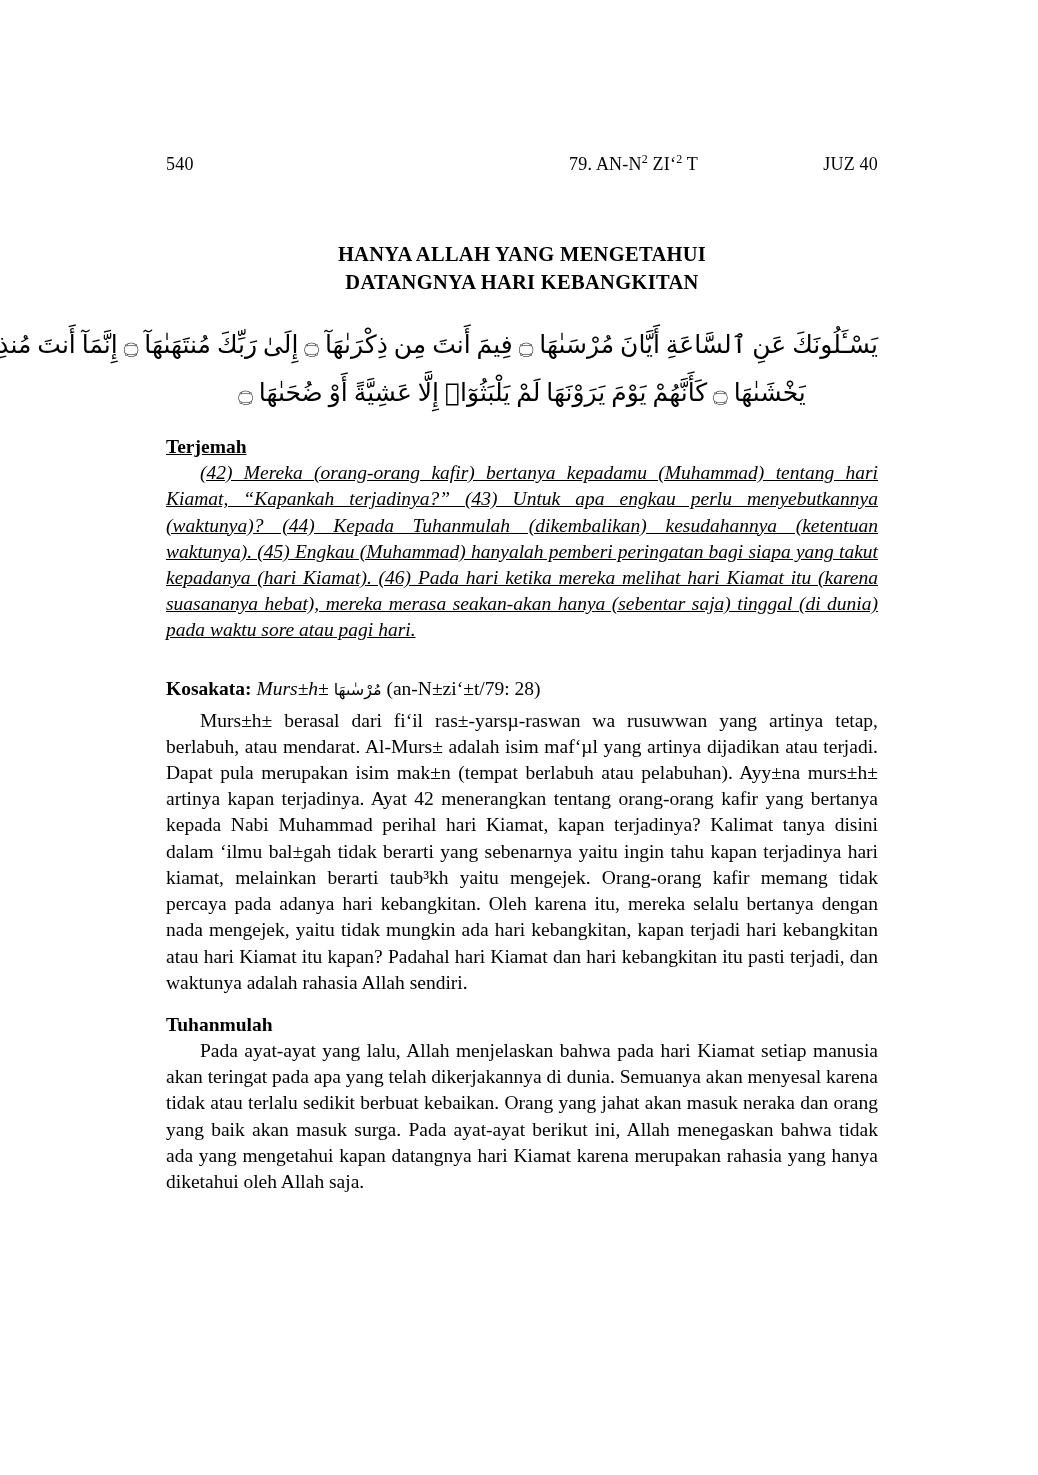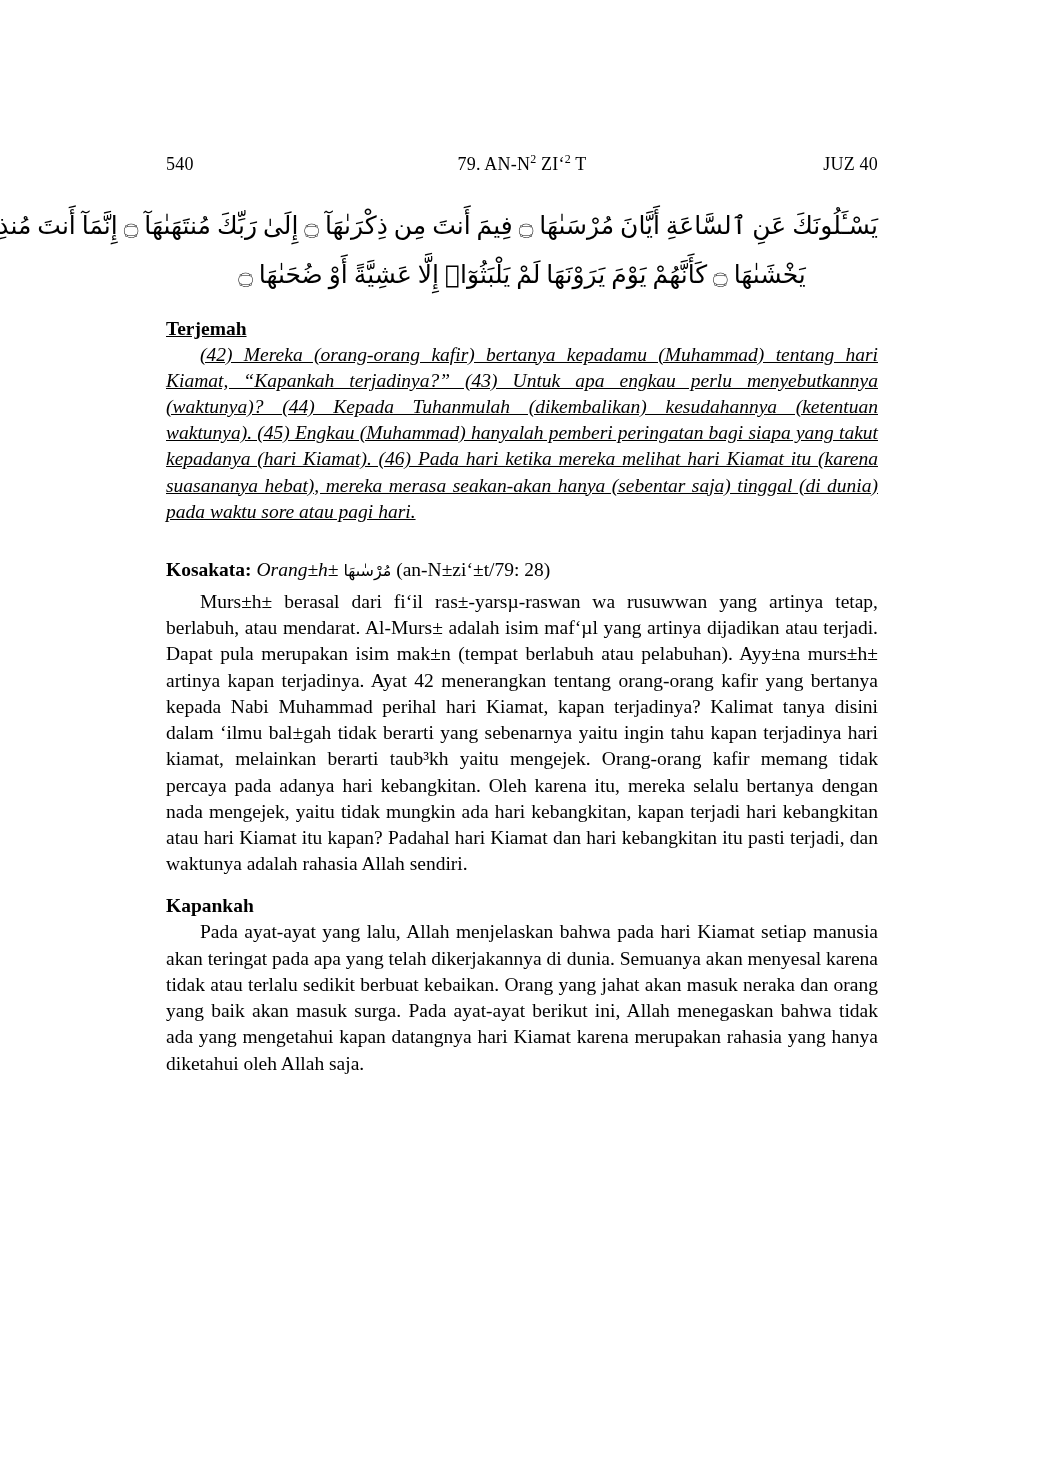--- a/index.html
+++ b/index.html
@@ -36,21 +36,21 @@
     font-size: 18px;
     letter-spacing: 0.2px;
     height: 26px;
   }
   .rh-left {
     width: 180px;
     text-align: left;
   }
   .rh-center {
     flex: 1;
-    text-align: center;
+    text-align: right;
     white-space: nowrap;
   }
   .rh-right {
     width: 180px;
     text-align: right;
   }
   .rh-sup {
     font-size: 12px;
     vertical-align: super;
   }
@@ -134,40 +134,44 @@
 
 <div class="page">
   <div class="content">
 
     <div class="running-head">
       <div class="rh-left">540</div>
       <div class="rh-center"><span>79. AN-N</span><span class="rh-sup">2</span><span> ZI</span><span>‘</span><span class="rh-sup">2</span><span> T</span></div>
       <div class="rh-right">JUZ 40</div>
     </div>
 
+    <div class="doc-title">
+      <div>HANYA ALLAH YANG MENGETAHUI</div>
+      <div>DATANGNYA HARI KEBANGKITAN</div>
+    </div>
 
     <div class="arabic-block">
       <div class="arabic-line l1">يَسْـَٔلُونَكَ عَنِ ٱلسَّاعَةِ أَيَّانَ مُرْسَىٰهَا ۝ فِيمَ أَنتَ مِن ذِكْرَىٰهَآ ۝ إِلَىٰ رَبِّكَ مُنتَهَىٰهَآ ۝ إِنَّمَآ أَنتَ مُنذِرُ مَن</div>
       <div class="arabic-line l2">يَخْشَىٰهَا ۝ كَأَنَّهُمْ يَوْمَ يَرَوْنَهَا لَمْ يَلْبَثُوٓا۟ إِلَّا عَشِيَّةً أَوْ ضُحَىٰهَا ۝</div>
     </div>
 
     <div class="blk">
       <div class="sec-head">Terjemah</div>
       <p class="body italic">(42) Mereka (orang-orang kafir) bertanya kepadamu (Muhammad) tentang hari Kiamat, “Kapankah terjadinya?” (43) Untuk apa engkau perlu menyebutkannya (waktunya)? (44) Kepada Tuhanmulah (dikembalikan) kesudahannya (ketentuan waktunya). (45) Engkau (Muhammad) hanyalah pemberi peringatan bagi siapa yang takut kepadanya (hari Kiamat). (46) Pada hari ketika mereka melihat hari Kiamat itu (karena suasananya hebat), mereka merasa seakan-akan hanya (sebentar saja) tinggal (di dunia) pada waktu sore atau pagi hari.</p>
     </div>
 
     <div class="blk-kosakata">
       <div class="sec-head kosakata">
         <b>Kosakata:</b>
-        <span class="kos-italic">Orang±h±</span>
+        <span class="kos-italic">Murs±h±</span>
         <span class="kos-ar">مُرْسٰىهَا</span>
         <span>(an-N±zi‘±t/79: 28)</span>
       </div>
       <p class="body" style="margin-top:8px">Murs±h± berasal dari fi‘il ras±-yarsµ-raswan wa rusuwwan yang artinya tetap, berlabuh, atau mendarat. Al-Murs± adalah isim maf‘µl yang artinya dijadikan atau terjadi. Dapat pula merupakan isim mak±n (tempat berlabuh atau pelabuhan). Ayy±na murs±h± artinya kapan terjadinya. Ayat 42 menerangkan tentang orang-orang kafir yang bertanya kepada Nabi Muhammad perihal hari Kiamat, kapan terjadinya? Kalimat tanya disini dalam ‘ilmu bal±gah tidak berarti yang sebenarnya yaitu ingin tahu kapan terjadinya hari kiamat, melainkan berarti taub³kh yaitu mengejek. Orang-orang kafir memang tidak percaya pada adanya hari kebangkitan. Oleh karena itu, mereka selalu bertanya dengan nada mengejek, yaitu tidak mungkin ada hari kebangkitan, kapan terjadi hari kebangkitan atau hari Kiamat itu kapan? Padahal hari Kiamat dan hari kebangkitan itu pasti terjadi, dan waktunya adalah rahasia Allah sendiri.</p>
     </div>
 
     <div class="blk-munasabah">
-      <div class="sec-head">Kapankah</div>
+      <div class="sec-head">Tuhanmulah</div>
       <p class="body">Pada ayat-ayat yang lalu, Allah menjelaskan bahwa pada hari Kiamat setiap manusia akan teringat pada apa yang telah dikerjakannya di dunia. Semuanya akan menyesal karena tidak atau terlalu sedikit berbuat kebaikan. Orang yang jahat akan masuk neraka dan orang yang baik akan masuk surga. Pada ayat-ayat berikut ini, Allah menegaskan bahwa tidak ada yang mengetahui kapan datangnya hari Kiamat karena merupakan rahasia yang hanya diketahui oleh Allah saja.</p>
     </div>
 
   </div>
 </div>
 
 </body></html>

